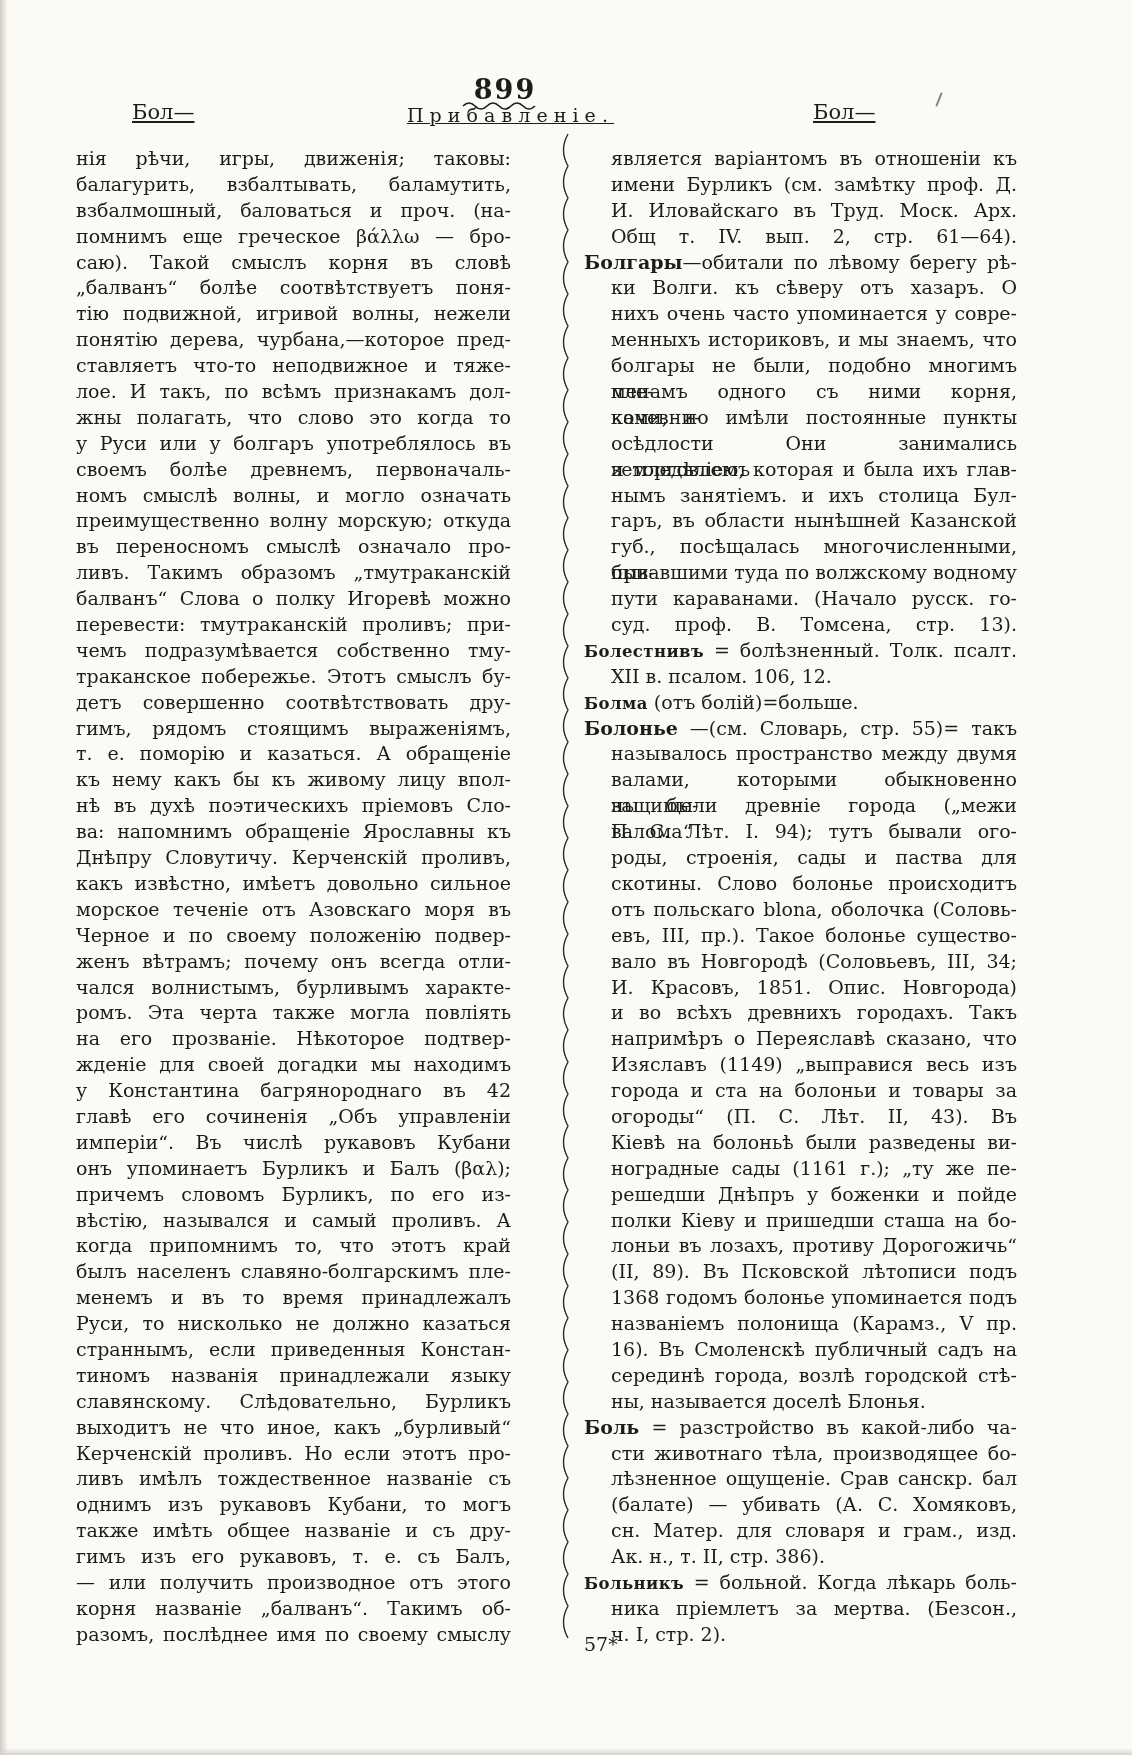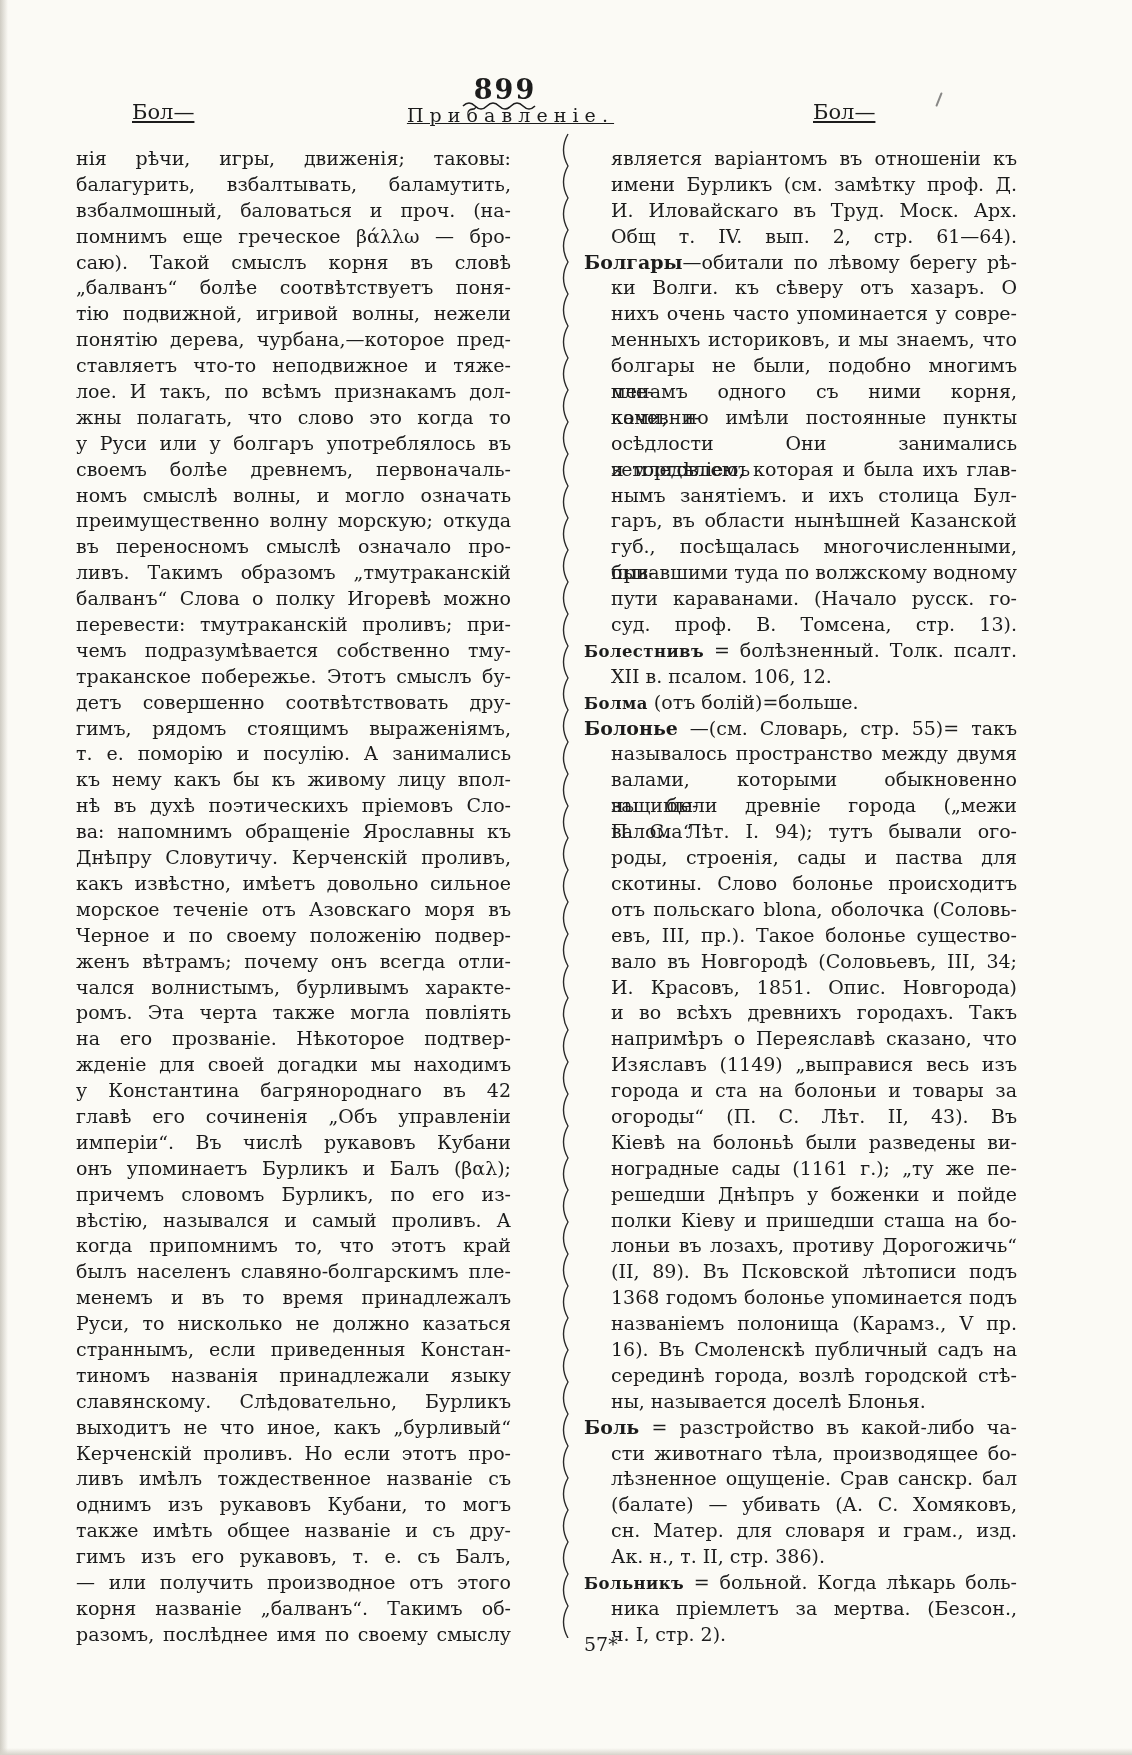--- a/index.html
+++ b/index.html
@@ -92,21 +92,21 @@
         <div class="line"><span class="s-n">номъ смыслѣ волны, и могло означать</span></div>
         <div class="line"><span class="s-n">преимущественно волну морскую; откуда</span></div>
         <div class="line"><span class="s-n">въ переносномъ смыслѣ означало про-</span></div>
         <div class="line"><span class="s-n">ливъ. Такимъ образомъ „тмутраканскій</span></div>
         <div class="line"><span class="s-n">балванъ“ Слова о полку Игоревѣ можно</span></div>
         <div class="line"><span class="s-n">перевести: тмутраканскій проливъ; при-</span></div>
         <div class="line"><span class="s-n">чемъ подразумѣвается собственно тму-</span></div>
         <div class="line"><span class="s-n">траканское побережье. Этотъ смыслъ бу-</span></div>
         <div class="line"><span class="s-n">детъ совершенно соотвѣтствовать дру-</span></div>
         <div class="line"><span class="s-n">гимъ, рядомъ стоящимъ выраженіямъ,</span></div>
-        <div class="line"><span class="s-n">т. е. поморію и посулію. А занимались</span></div>
+        <div class="line"><span class="s-n">т. е. поморію и казаться. А обращеніе</span></div>
         <div class="line"><span class="s-n">къ нему какъ бы къ живому лицу впол-</span></div>
         <div class="line"><span class="s-n">нѣ въ духѣ поэтическихъ пріемовъ Сло-</span></div>
         <div class="line"><span class="s-n">ва: напомнимъ обращеніе Ярославны къ</span></div>
         <div class="line"><span class="s-n">Днѣпру Словутичу. Керченскій проливъ,</span></div>
         <div class="line"><span class="s-n">какъ извѣстно, имѣетъ довольно сильное</span></div>
         <div class="line"><span class="s-n">морское теченіе отъ Азовскаго моря въ</span></div>
         <div class="line"><span class="s-n">Черное и по своему положенію подвер-</span></div>
         <div class="line"><span class="s-n">женъ вѣтрамъ; почему онъ всегда отли-</span></div>
         <div class="line"><span class="s-n">чался волнистымъ, бурливымъ характе-</span></div>
         <div class="line"><span class="s-n">ромъ. Эта черта также могла повліять</span></div>

